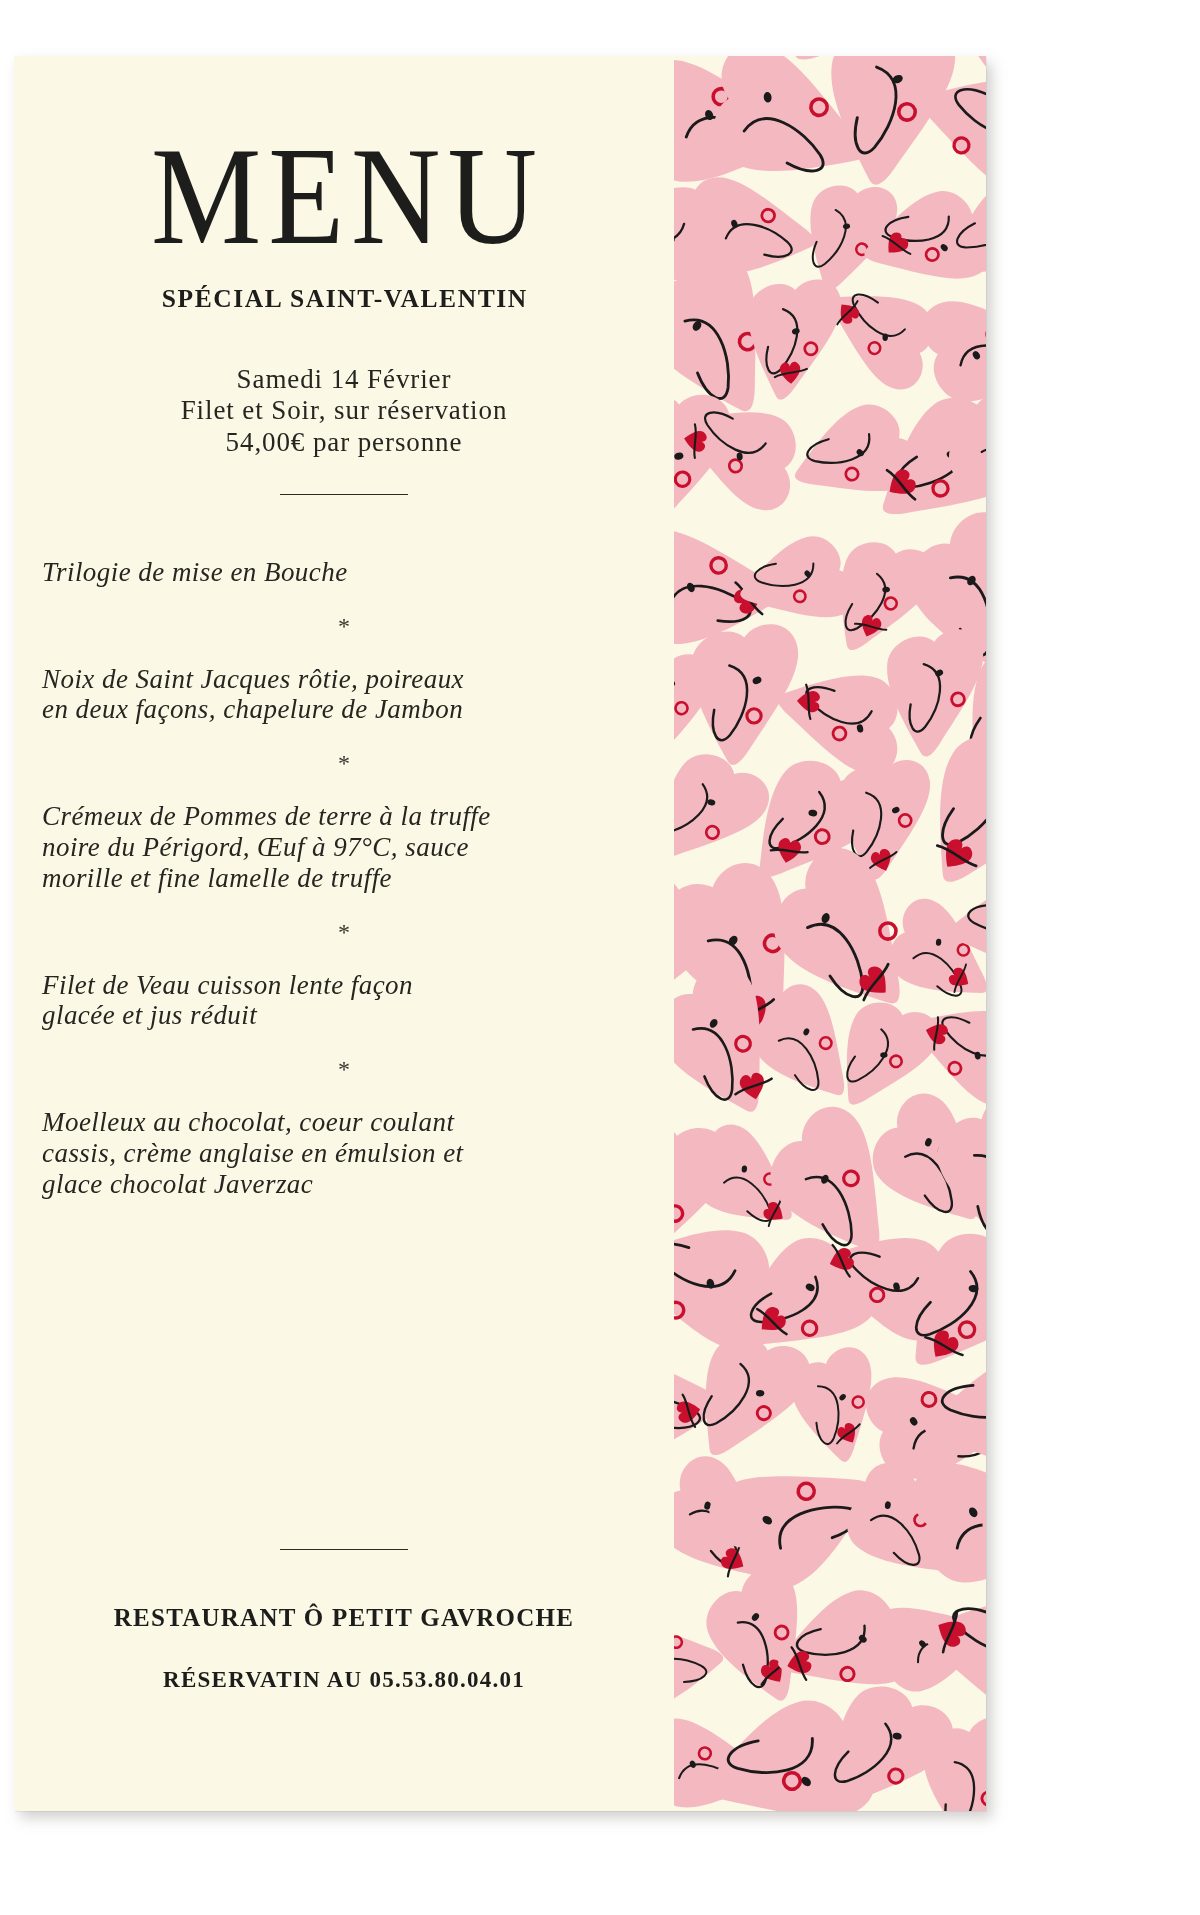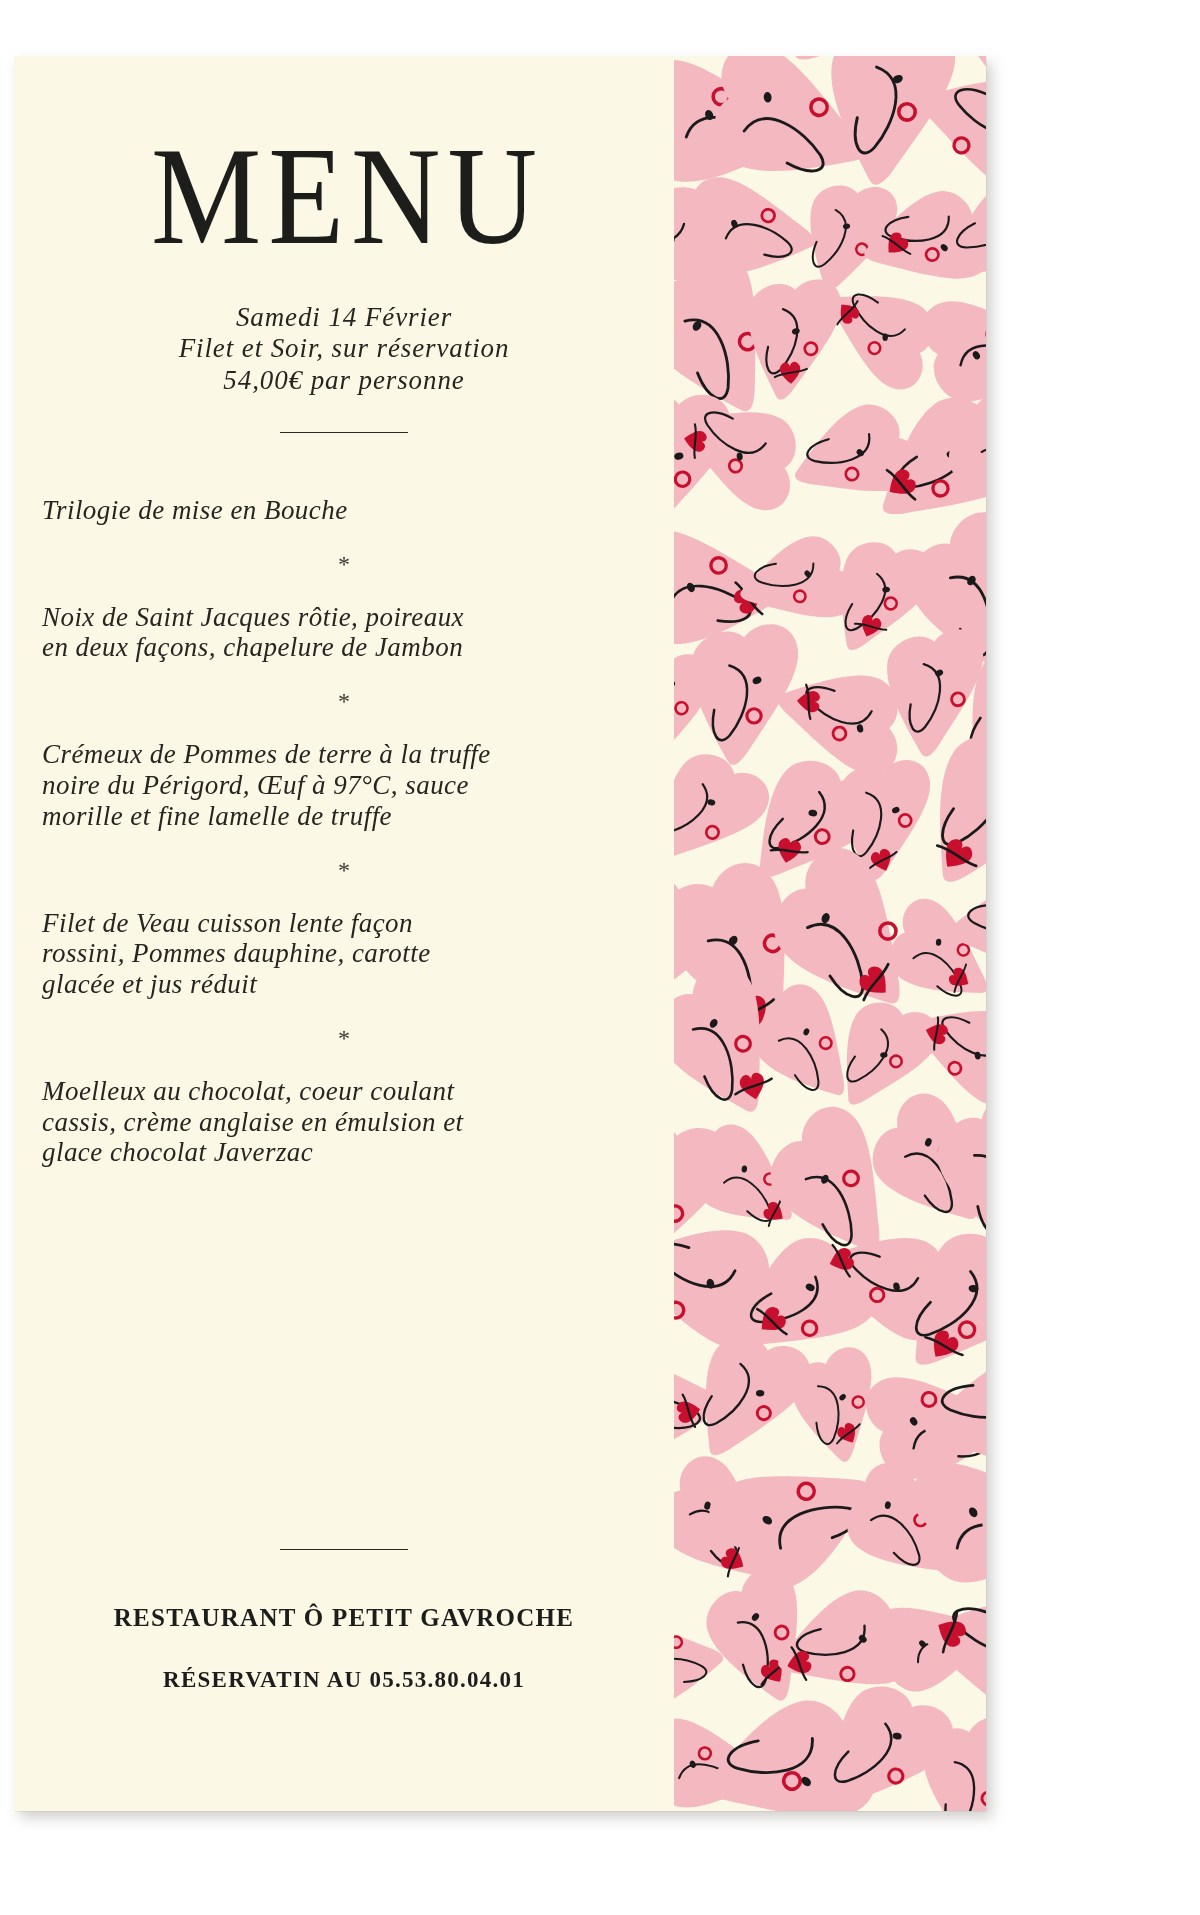--- a/index.html
+++ b/index.html
@@ -65,21 +65,20 @@
     font-weight: 700;
     color: #1d1d1b;
     margin-top: 32px;
     text-indent: 1.6px;
   }
 
   .date-block {
     text-align: center;
     margin-top: 50px;
     font-family: "Liberation Serif", serif;
-    font-style: italic;
     font-size: 27px;
     line-height: 1.16;
     color: #262520;
     letter-spacing: 0.9px;
   }
   .date-block div { white-space: nowrap; }
 
   .rule {
     width: 128px;
     height: 0;
@@ -143,20 +142,21 @@
 <body>
 
 <div id="page">
 
   <div id="card">
 
     <div id="text-col">
 
       <div class="masthead">
         <div id="menu-title">MENU</div>
+        <div id="menu-subtitle">SPÉCIAL SAINT-VALENTIN</div>
       </div>
 
       <div class="date-block">
         <div>Samedi 14 Février</div>
         <div>Filet et Soir, sur réservation</div>
         <div>54,00€ par personne</div>
       </div>
 
       <div class="rule"></div>
 
@@ -171,21 +171,20 @@
           </div>
           <div class="sep">*</div>
           <div class="course">
             <span class="course-line">Crémeux de Pommes de terre à la truffe</span>
             <span class="course-line">noire du Périgord, Œuf à 97°C, sauce</span>
             <span class="course-line">morille et fine lamelle de truffe</span>
           </div>
           <div class="sep">*</div>
           <div class="course">
             <span class="course-line">Filet de Veau cuisson lente façon</span>
-            <span class="course-line">rossini, Pommes dauphine, carotte</span>
             <span class="course-line">glacée et jus réduit</span>
           </div>
           <div class="sep">*</div>
           <div class="course">
             <span class="course-line">Moelleux au chocolat, coeur coulant</span>
             <span class="course-line">cassis, crème anglaise en émulsion et</span>
             <span class="course-line">glace chocolat Javerzac</span>
           </div>
         </div>
 

